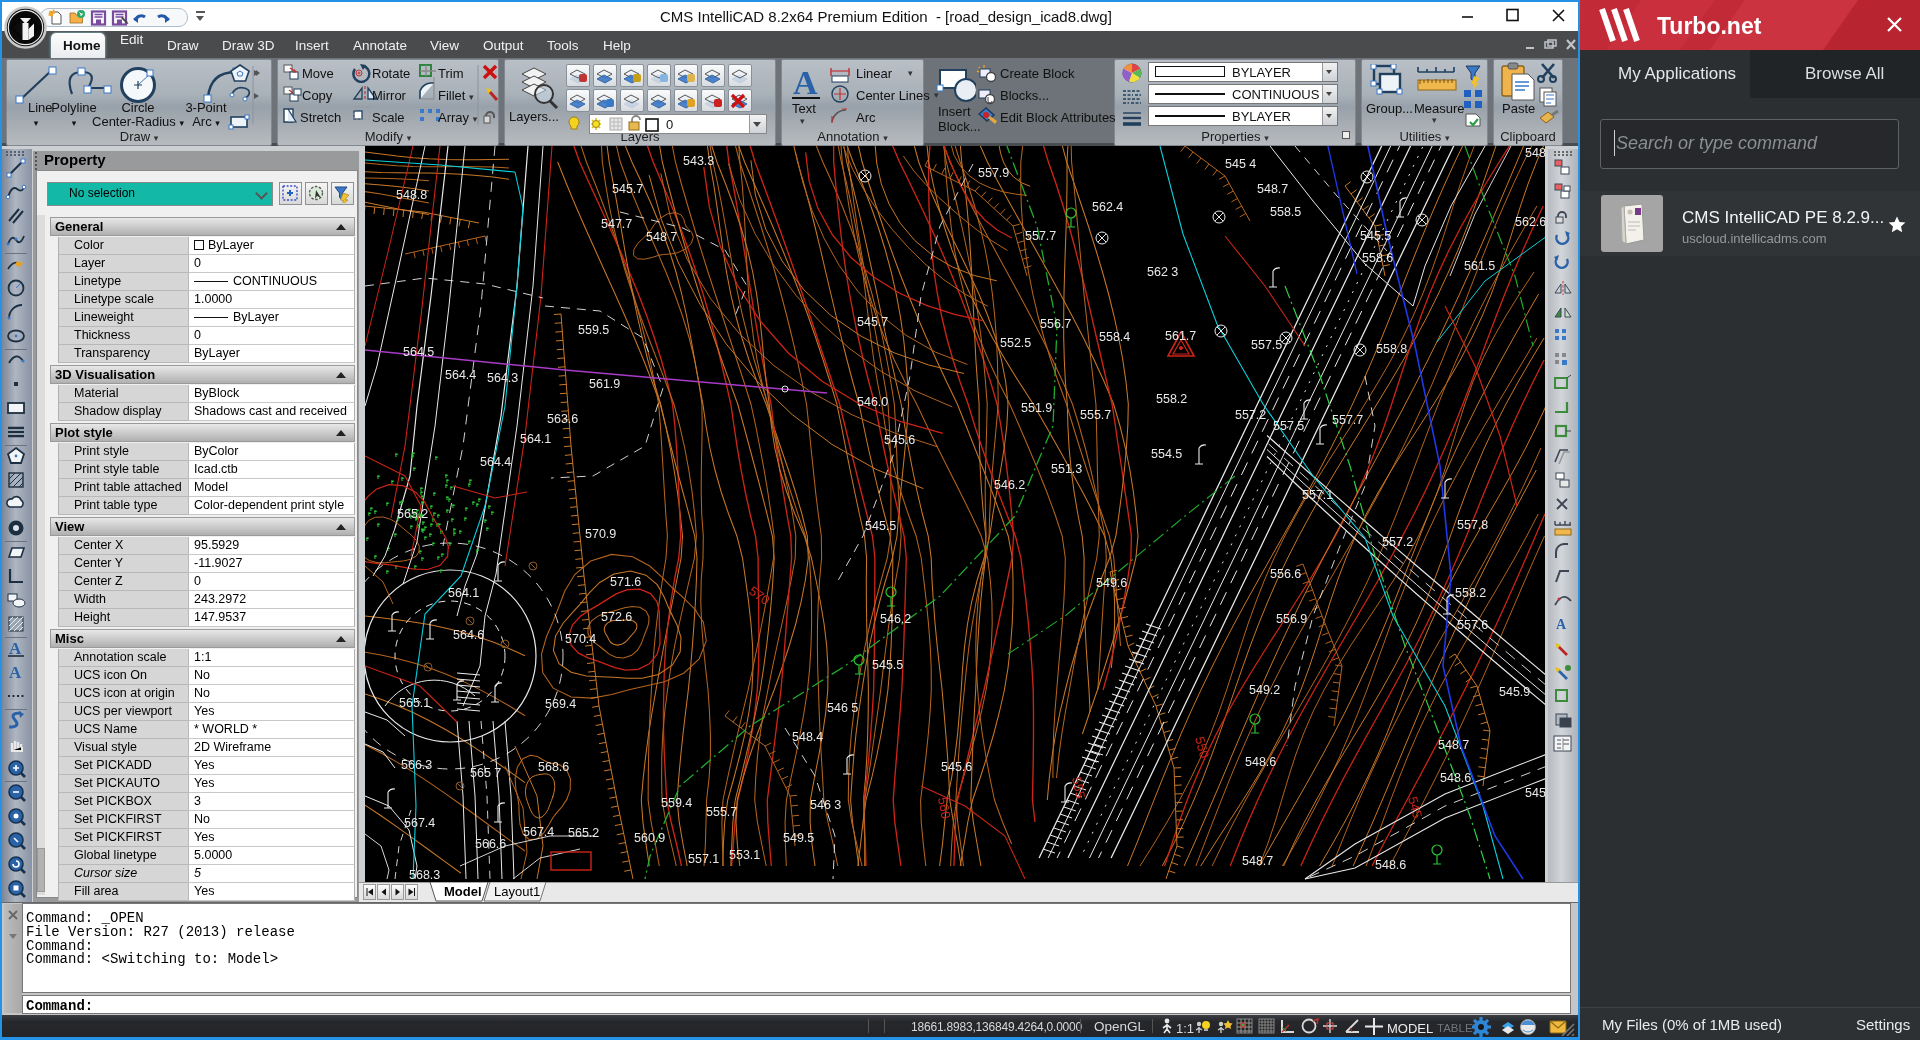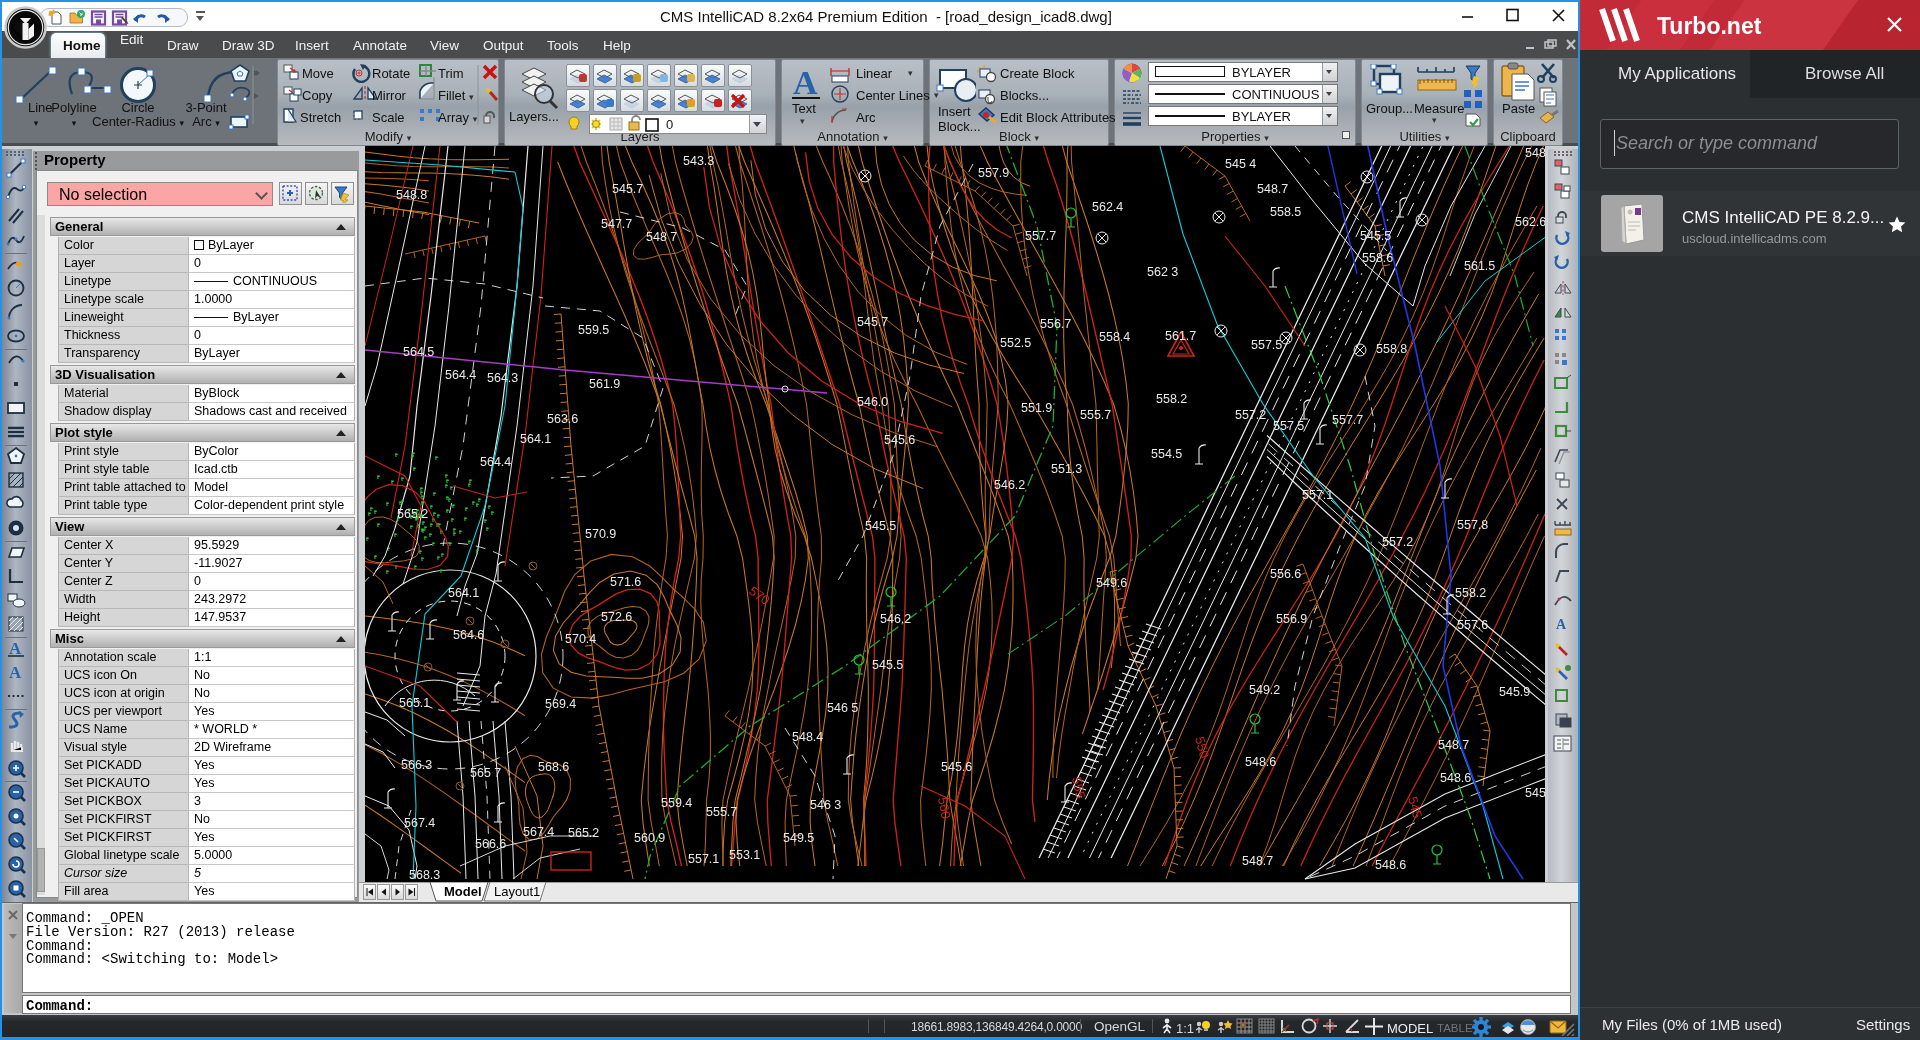--- a/index.html
+++ b/index.html
@@ -10,21 +10,21 @@
 .grp{position:absolute;top:59px;height:87px;border:1px solid #82888f;border-radius:2px;
  background:linear-gradient(#b9bfc6 0%,#a9b1b9 40%,#98a1aa 55%,#a9aeb4 78%,#b7bbbf 100%);}
 .grplbl{position:absolute;left:0;right:0;bottom:1px;height:15px;text-align:center;
  font-size:13px;color:#1c1c1c;line-height:15px;}
 .glabel{font-size:13px;color:#111;text-align:center;line-height:14px;}
 .prophdr{position:absolute;left:50px;width:305px;height:19px;
  background:linear-gradient(#e8e8e8,#b0b0b0);border:1px solid #9a9a9a;
  font-weight:bold;font-size:13px;color:#000;padding-left:4px;line-height:18px;}
 .prow{position:absolute;left:58px;width:297px;height:18px;font-size:12.5px;line-height:17px;color:#000;}
 .plab{position:absolute;left:0;top:0;width:130px;height:18px;background:#d6d6d6;
- border-left:1px solid #b0b0b0;border-bottom:1px solid #b8b8b8;padding-left:5px;overflow:hidden;}
+ border-left:1px solid #b0b0b0;border-bottom:1px solid #b8b8b8;padding-left:15px;overflow:hidden;}
 .pval{position:absolute;left:130px;top:0;width:167px;height:18px;background:#fff;
  border-left:1px solid #b8b8b8;border-right:1px solid #b0b0b0;border-bottom:1px solid #c8c8c8;padding-left:5px;overflow:hidden;}
 </style></head><body>
 <div id="cad">
 
 <div class="abs" style="left:0;top:0;width:1580px;height:2px;background:#2492e6;"></div>
 <div class="abs" style="left:0;top:0;width:2px;height:1040px;background:#2492e6;z-index:50;"></div>
 <div class="abs" style="left:1578px;top:0;width:2px;height:1040px;background:#2492e6;z-index:50;"></div>
 <div class="abs" style="left:2px;top:2px;width:1576px;height:29px;background:#ffffff;"></div>
 
@@ -88,31 +88,31 @@
     <div class="abs" style="left:547px;top:38px;font-size:13.5px;color:#f1f1f1;">Tools</div>
     <div class="abs" style="left:603px;top:38px;font-size:13.5px;color:#f1f1f1;text-align:center;">Help</div>
     <svg class="abs" style="left:1525px;top:39px;" width="52" height="12" viewBox="0 0 52 12">
 <path d="M1 9 h8" stroke="#c0c4c8" stroke-width="2"></path>
 <rect x="20" y="3" width="8" height="6" fill="none" stroke="#c0c4c8" stroke-width="1.5"></rect>
 <rect x="23" y="1" width="8" height="6" fill="none" stroke="#c0c4c8" stroke-width="1.5"></rect>
 <path d="M42 1 l8 9 m0 -9 l-8 9" stroke="#c0c4c8" stroke-width="2.2"></path>
 </svg>
     <div class="abs" style="left:2px;top:58px;width:1576px;height:88px;background:#6d7378;"></div>
     <div class="abs" style="left:2px;top:143px;width:1576px;height:3px;background:#4a4d50;"></div>
+    <div class="grp" style="left:6px;width:266px;">
+      <div class="grplbl">Draw <span style="font-size:9px;color:#333;">▾</span></div>
+    </div>
     <div class="grp" style="left:277px;width:222px;">
       <div class="grplbl">Modify <span style="font-size:9px;color:#333;">▾</span></div>
     </div>
     <div class="grp" style="left:504px;width:272px;">
       <div class="grplbl">Layers</div>
     </div>
     <div class="grp" style="left:781px;width:143px;">
       <div class="grplbl">Annotation <span style="font-size:9px;color:#333;">▾</span></div>
-    </div>
-    <div class="grp" style="left:929px;width:180px;">
-      <div class="grplbl">Block <span style="font-size:9px;color:#333;">▾</span></div>
     </div>
     <div class="grp" style="left:1114px;width:242px;">
       <div class="grplbl">Properties <span style="font-size:9px;color:#333;">▾</span></div>
     </div>
     <div class="grp" style="left:1361px;width:127px;">
       <div class="grplbl">Utilities <span style="font-size:9px;color:#333;">▾</span></div>
     </div>
     <div class="grp" style="left:1493px;width:70px;">
       <div class="grplbl">Clipboard</div>
     </div>
@@ -578,21 +578,21 @@
     <div class="abs" style="left:5px;top:541px;width:22px;height:1px;background:#6a7380;"></div>
     <div class="abs" style="left:5px;top:637px;width:22px;height:1px;background:#6a7380;"></div>
     <div class="abs" style="left:5px;top:709px;width:22px;height:1px;background:#6a7380;"></div>
     <div class="abs" style="left:5px;top:781px;width:22px;height:1px;background:#6a7380;"></div>
     <div class="abs" style="left:33px;top:151px;width:326px;height:751px;background:#989a9c;"></div>
     <div class="abs" style="left:35px;top:152px;width:4px;height:18px;border-left:2px dotted #555;"></div>
     <div class="abs" style="left:44px;top:151px;font-size:15px;font-weight:bold;color:#000;">Property</div>
     <div class="abs" style="left:36px;top:170px;width:322px;height:728px;background:#f0f0f0;border:1px solid #888;"></div>
     <div class="abs" style="left:37px;top:215px;width:8px;height:680px;background:#dcdcdc;"></div>
     <div class="abs" style="left:37px;top:848px;width:8px;height:44px;background:#b2b2b2;border:1px solid #999;"></div>
-<div class="abs" style="left:47px;top:182px;width:226px;height:24px;background:#fca5a5;border:1px solid #8a8a8a;font-size:16px;color:#000;padding:3px 0 0 11px;">No selection</div>
+<div class="abs" style="left:47px;top:182px;width:226px;height:24px;background:#14b8a6;border:1px solid #8a8a8a;font-size:12px;color:#000;padding:3px 0 0 21px;">No selection</div>
 <div class="abs" style="left:257px;top:189px;width:9px;height:9px;border-right:2px solid #555;border-bottom:2px solid #555;transform:rotate(45deg);"></div>
 <div class="abs" style="left:279px;top:182px;width:23px;height:23px;background:linear-gradient(#f5f5f5,#d8d8d8);border:1px solid #909090;"></div>
     <div class="abs" style="left:305px;top:182px;width:23px;height:23px;background:linear-gradient(#f5f5f5,#d8d8d8);border:1px solid #909090;"></div>
     <div class="abs" style="left:331px;top:182px;width:23px;height:23px;background:linear-gradient(#f5f5f5,#d8d8d8);border:1px solid #909090;"></div>
     <svg class="abs" style="left:281px;top:184px;" width="19" height="19" viewBox="0 0 19 19">
       <rect x="2" y="2" width="14" height="14" fill="none" stroke="#3a50c8" stroke-dasharray="2 1.6" stroke-width="1.4"></rect>
       <path d="M9 6 v6 M6 9 h6" stroke="#2060c0" stroke-width="2"></path>
     </svg>
     <svg class="abs" style="left:307px;top:184px;" width="19" height="19" viewBox="0 0 19 19">
       <circle cx="9" cy="9" r="6.5" fill="#d8ecd8" stroke="#555" stroke-dasharray="2.5 1.6" stroke-width="1.3"></circle>

